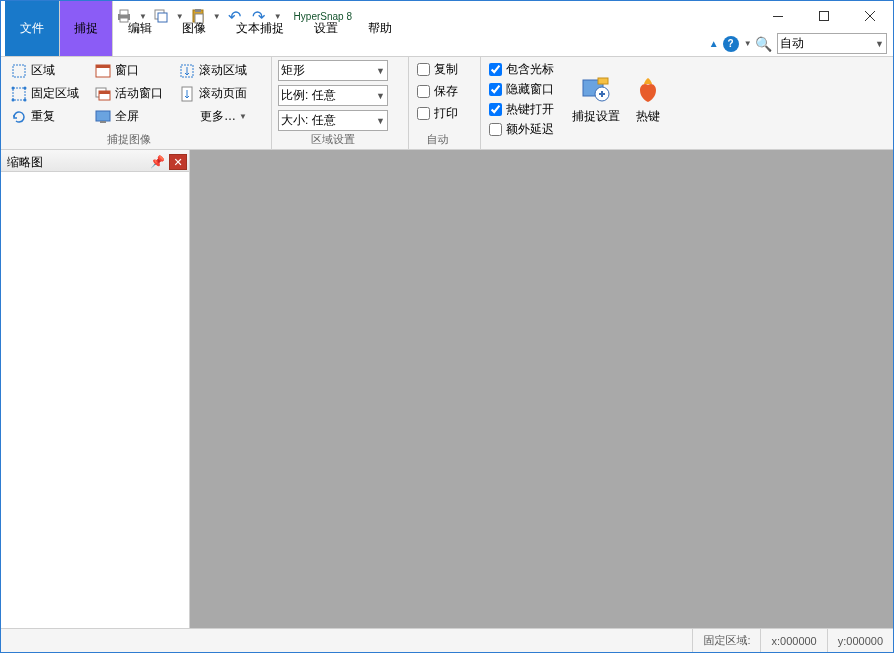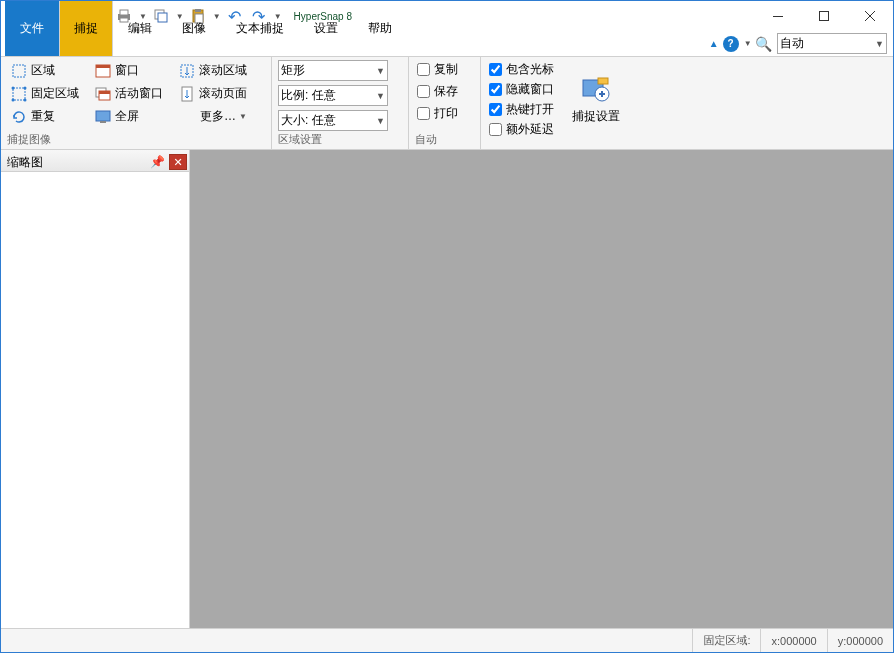--- a/index.html
+++ b/index.html
@@ -8,30 +8,30 @@
 .titlebar { height: 30px; background: #fff; display: flex; align-items: center; padding-left: 4px; }
 .titlebar .qat { display: flex; align-items: center; gap: 4px; }
 .qat-icon { width: 20px; height: 20px; display: flex; align-items: center; justify-content: center; cursor: pointer; }
 .titlebar .title { margin-left: 12px; color: #14532d; font-size: 10px; }
 .titlebar .wincontrols { margin-left: auto; display: flex; }
 .winbtn { width: 46px; height: 30px; display: flex; align-items: center; justify-content: center; cursor: pointer; color: #333; }
 
 .tabstrip { height: 26px; background: #fff; border-bottom: 1px solid #d0d0d0; display: flex; align-items: flex-end; padding-left: 4px; }
 .tab { padding: 19px 14px; font-size: 12px; cursor: pointer; border: 1px solid transparent; border-bottom: none; }
 .tab.file { background: #1979ca; color: #fff; }
-.tab.active { background: #eab308; border-color: #d0d0d0; }
+.tab.active { background: #8b5cf6; border-color: #d0d0d0; }
 .tab-right { margin-left: auto; display: flex; align-items: center; gap: 4px; padding-right: 6px; padding-bottom: 2px; }
 .help-icon { width: 16px; height: 16px; background: #1979ca; border-radius: 50%; color: #fff; display: flex; align-items: center; justify-content: center; font-size: 10px; font-weight: bold; cursor: pointer; }
 .search-icon { color: #1979ca; font-size: 14px; cursor: pointer; }
 .zoom-select { border: 1px solid #aaa; font-size: 12px; padding: 1px 2px; width: 60px; }
 
 .ribbon { height: 93px; background: #f5f5f5; border-bottom: 1px solid #d0d0d0; display: flex; }
 .ribbon-group { border-right: 1px solid #d0d0d0; padding: 3px 20px 0 6px; display: flex; flex-direction: column; }
 .ribbon-group-body { flex: 1; display: flex; }
-.ribbon-group-label { font-size: 11px; color: #666; padding-bottom: 2px; font-family: Liberation Mono, monospace; }
+.ribbon-group-label { text-align: center; font-size: 11px; color: #666; padding-bottom: 2px; font-family: Liberation Mono, monospace; }
 .rb-col { display: flex; flex-direction: column; gap: 2px; }
 .rb-item { display: flex; align-items: center; gap: 4px; padding: 2px 4px; cursor: pointer; white-space: nowrap; }
 .rb-icon { width: 16px; height: 16px; flex-shrink: 0; }
 .rb-more { display: flex; align-items: center; justify-content: flex-end; gap: 2px; padding: 2px 4px; cursor: pointer; }
 .combo { border: 1px solid #aaa; background: #fff; font-size: 12px; padding: 1px 2px; width: 110px; display: flex; align-items: center; }
 .combo-arrow { margin-left: auto; font-size: 9px; color: #555; }
 .chk { display: flex; align-items: center; gap: 4px; padding: 1px 2px; cursor: pointer; white-space: nowrap; }
 .chk input { width: 13px; height: 13px; }
 .big-btn { display: flex; flex-direction: column; align-items: center; justify-content: center; padding: 2px 6px; cursor: pointer; gap: 2px; }
 .big-icon { width: 32px; height: 32px; }
@@ -286,20 +286,27 @@
       <div style="display:flex;margin-left:10px;">
         <div class="big-btn">
           <svg class="big-icon" viewBox="0 0 32 32">
               <rect x="3" y="6" width="20" height="16" fill="#6aa3e0" stroke="#3a6db5"></rect>
               <circle cx="22" cy="20" r="7" fill="#fff" stroke="#3a6db5"></circle>
               <path d="M19 20l6 0M22 17l0 6" stroke="#3a6db5" stroke-width="2"></path>
               <rect x="18" y="4" width="10" height="6" fill="#f5c044" stroke="#c89018"></rect>
             </svg>
           <span>捕捉设置</span>
         </div>
+        <div class="big-btn">
+          <svg class="big-icon" viewBox="0 0 32 32">
+              <path d="M16 28c-4-2-8-6-8-12 0-3 2-6 5-6 2 0 3 1 3 1s1-1 3-1c3 0 5 3 5 6 0 6-4 10-8 12z" fill="#e85c2a"></path>
+              <path d="M12 10c1-4 4-6 4-6s3 2 4 6" fill="#f5a623"></path>
+            </svg>
+          <span>热键</span>
+        </div>
       </div>
     </div>
     <div class="ribbon-group-label">&nbsp;</div>
   </div>
 
 </div>
 
 <div class="workspace">
   <div class="thumb-panel">
     <div class="thumb-header">

